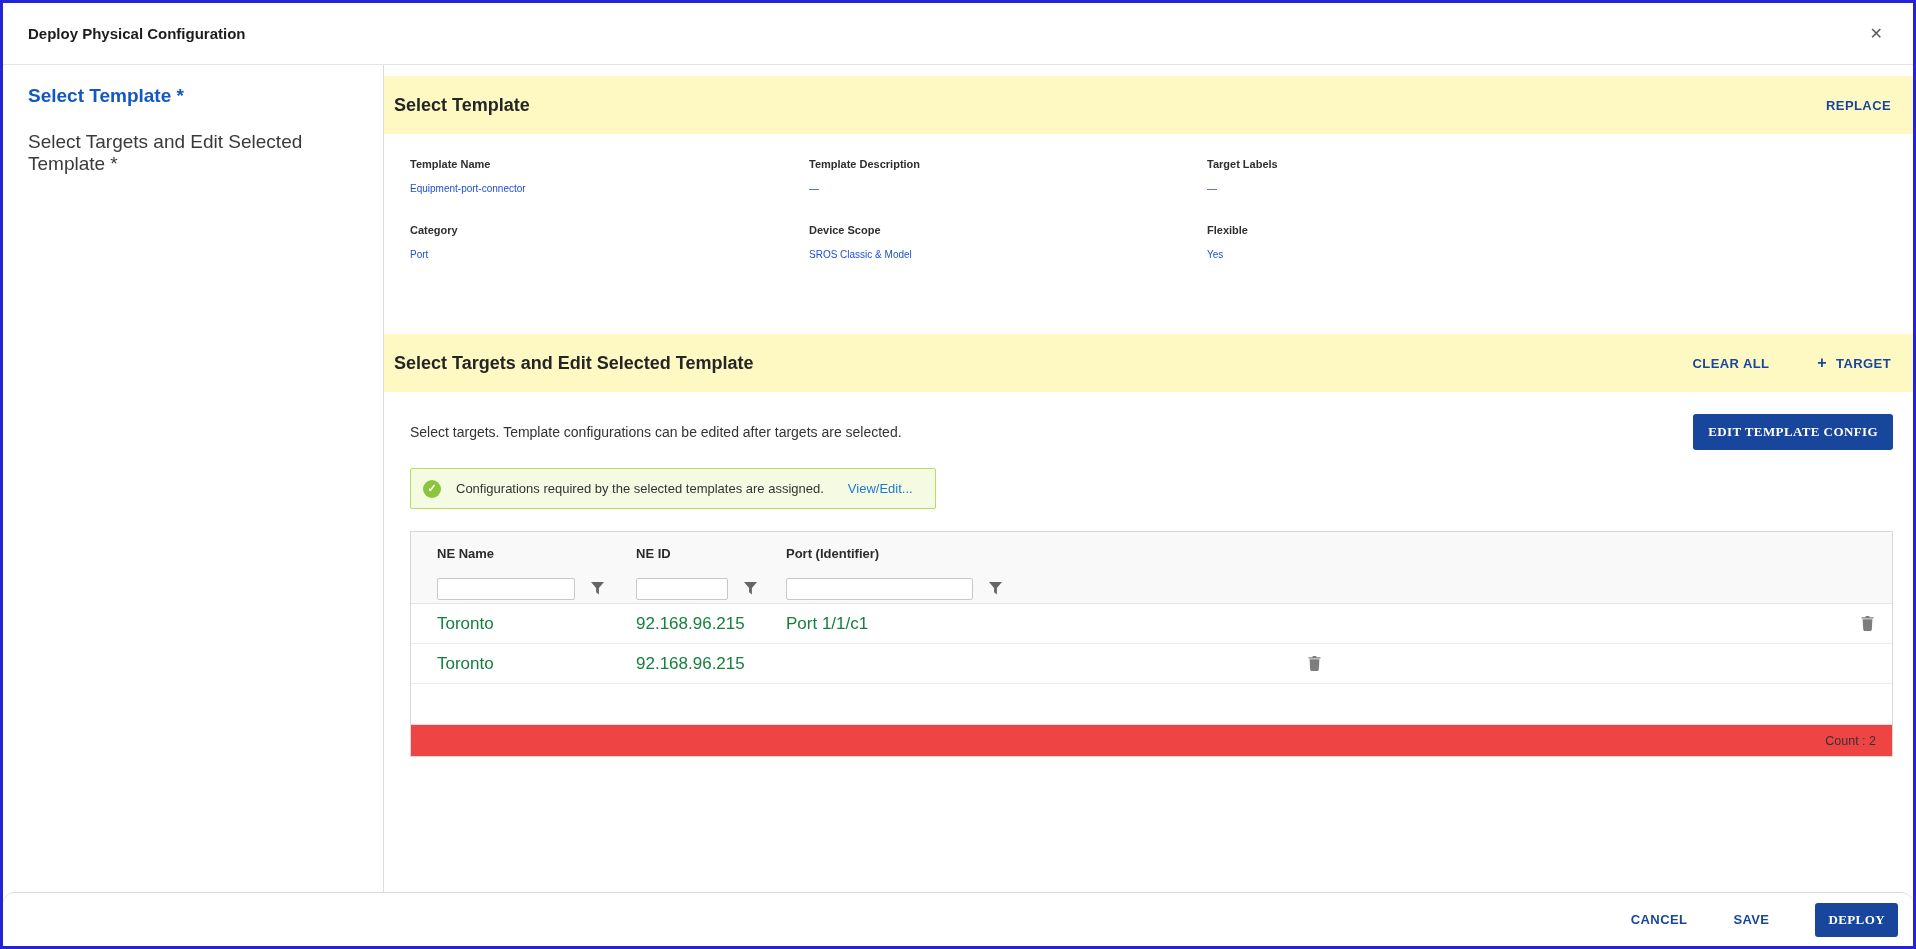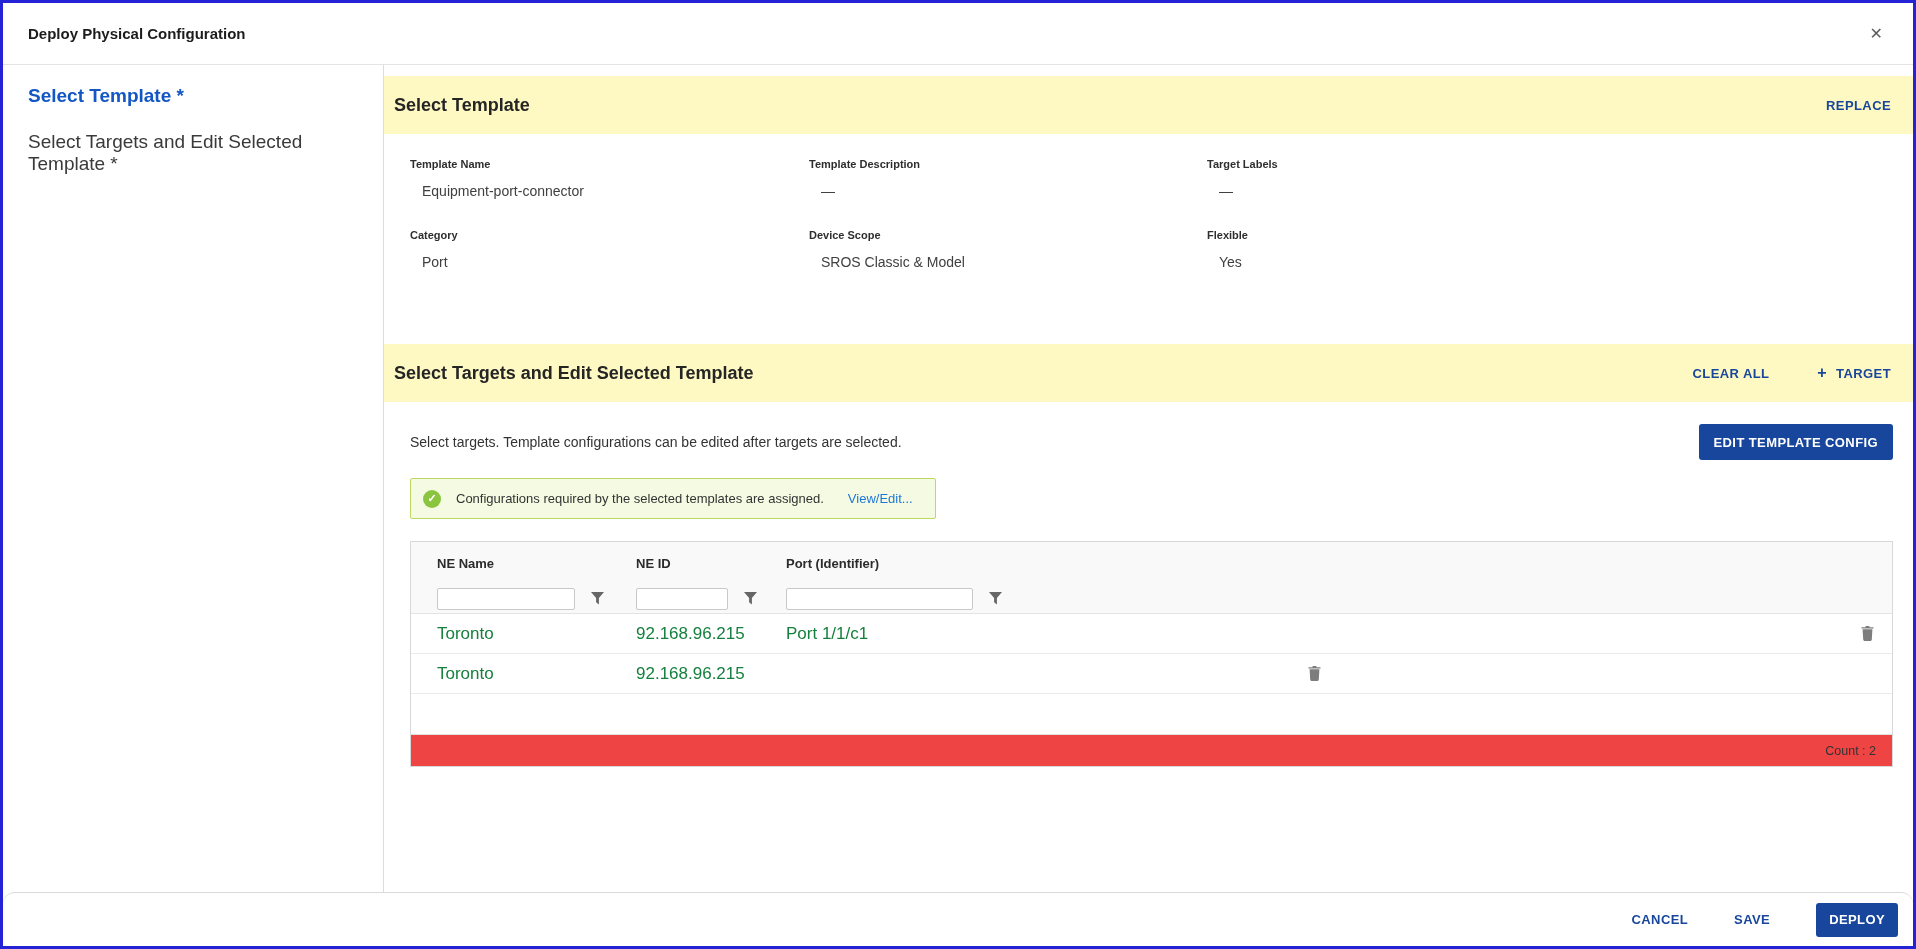--- a/index.html
+++ b/index.html
@@ -33,28 +33,28 @@
     background:none; border:none; padding:0; cursor:pointer;
     font-family:inherit; font-size:13px; font-weight:bold; color:#17469c; letter-spacing:.4px;
   }
   .bar-actions{ display:flex; align-items:center; }
   .bar-actions .text-btn{ margin-left:48px; display:flex; align-items:center; }
   .plus{ font-size:16px; font-weight:bold; margin-right:9px; line-height:1; }
   
   .details{ padding:24px 26px 44px; display:grid; grid-template-columns:399px 398px 1fr; }
   .field{ margin-bottom:30px; }
   .field-label{ font-size:11px; font-weight:bold; color:#2e2e2e; margin-bottom:13px; }
-  .field-value{ font-size:14px; color:#404040;margin-left:12px; }
+  .field-value{ font-size:10px; color:#1d4ed8; }
   
   .targets-body{ padding:22px 20px 0 26px; }
   .desc-row{ display:flex; justify-content:space-between; align-items:center; }
   .desc{ font-size:14px; color:#333; }
   .primary-btn{
     background:#17469c; color:#fff; border:none; border-radius:3px; cursor:pointer;
-    font-family:Liberation Sans, sans-serif; font-size:13px; font-weight:bold; letter-spacing:.4px;
+    font-family:Liberation Serif, serif; font-size:13px; font-weight:bold; letter-spacing:.4px;
     height:36px; padding:0 15px;
   }
   .banner{
     margin-top:18px; width:fit-content; height:41px;
     background:#f5fae3; border:1px solid #bcd964; border-radius:2px;
     display:flex; align-items:center; padding:0 22px 0 12px;
   }
   .check{
     width:18px; height:18px; border-radius:50%; background:#8bc53f; color:#fff;
     font-size:11px; font-weight:bold; display:flex; align-items:center; justify-content:center;

